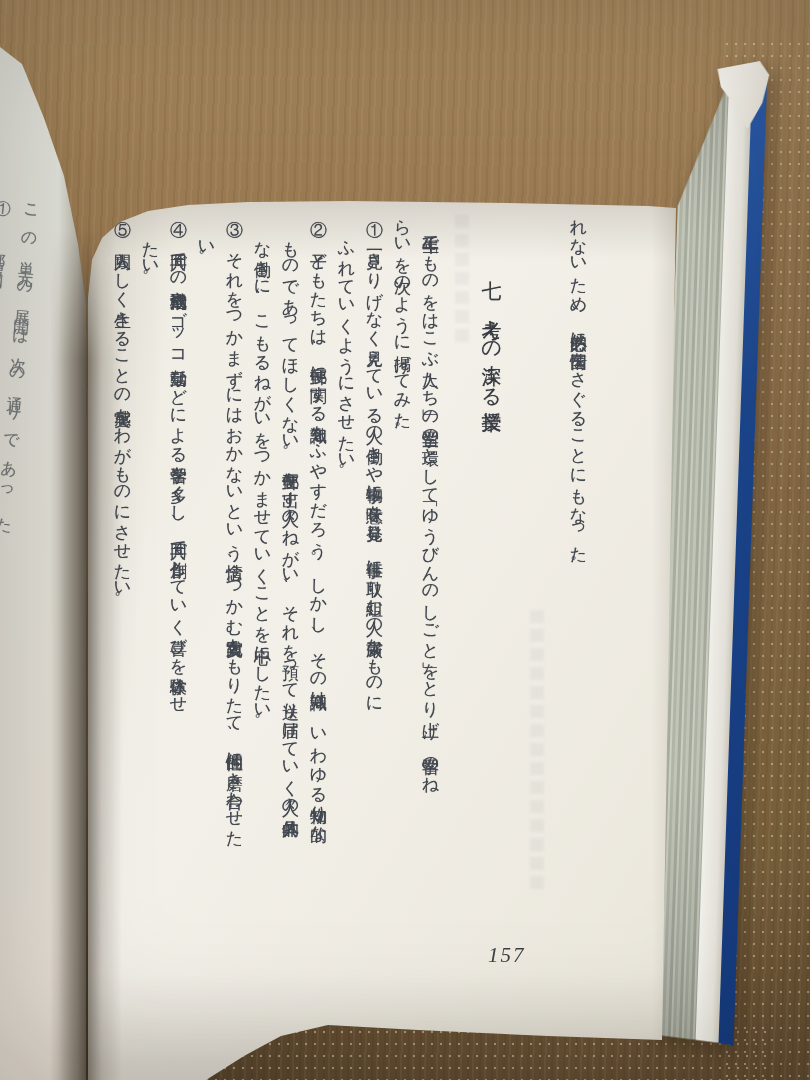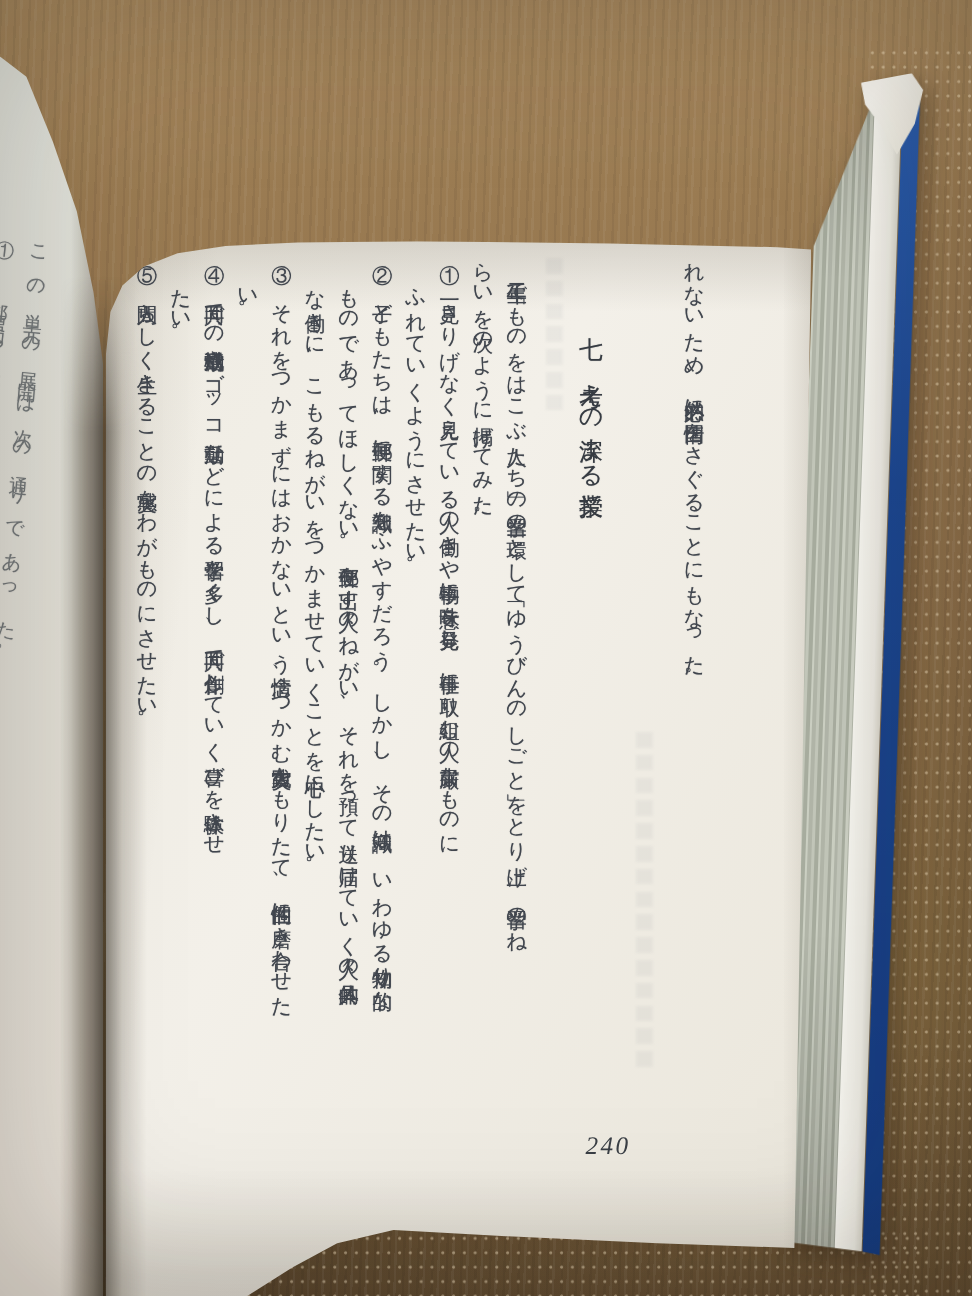--- a/index.html
+++ b/index.html
@@ -132,20 +132,20 @@
           <p class="col" style="text-indent: 22px;">ふれていくようにさせたい。</p>
           <p class="col">②　子どもたちは、郵便に関する知識をふやすだろう。しかし、その知識は、いわゆる物知り的な</p>
           <p class="col" style="text-indent: 22px;">ものであってほしくない。郵便を出す人々のねがい、それを預って送り届けていく人々の具体的</p>
           <p class="col" style="text-indent: 22px;">な働きに、こもるねがいをつかませていくことを中心にしたい。</p>
           <p class="col">③　それをつかまずにはおかないという情念、つかむ実践力をもりたて、個性的に磨き合わせた</p>
           <p class="col" style="text-indent: 22px;">い。</p>
           <p class="col">④　共同での構成活動やゴッコ活動などによる学習を多くし、共同で創作していく喜びを体験させ</p>
           <p class="col" style="text-indent: 22px;">たい。</p>
           <p class="col">⑤　人間らしく生きることの実感をわがものにさせたい。</p>
         </div>
-      <div class="page-number">240</div>
+      <div class="page-number">157</div>
     </div>
 
     <div class="gutter"></div>
   </div>
 
   <div class="vignette"></div>
 </div>
 
 </body></html>

